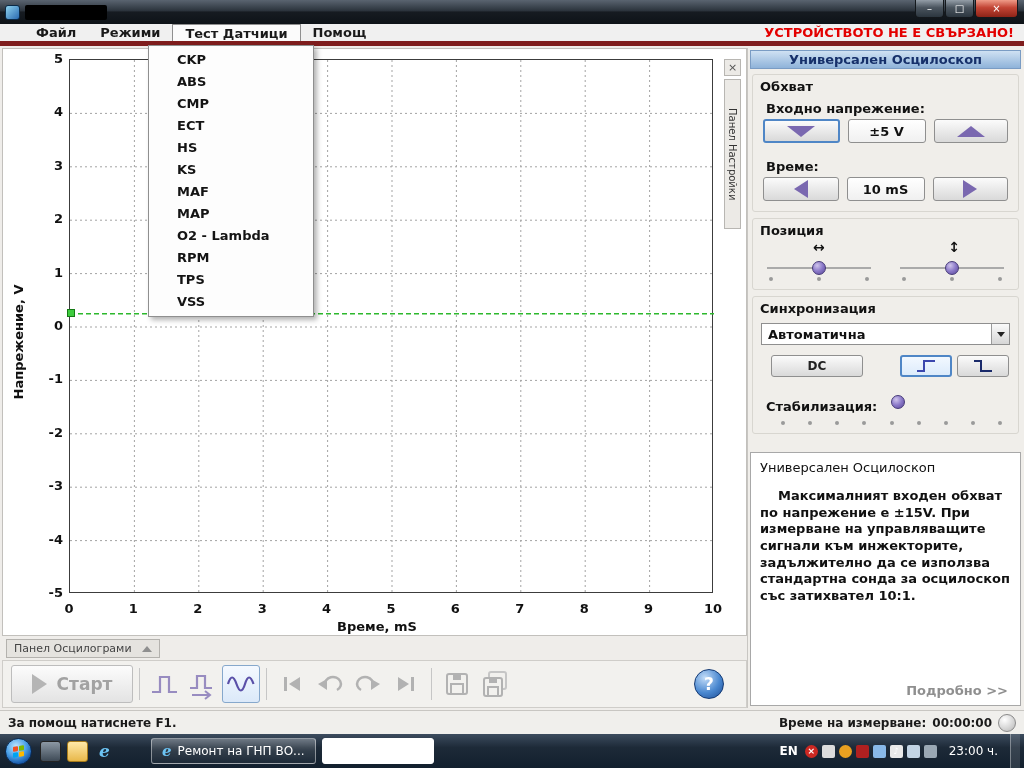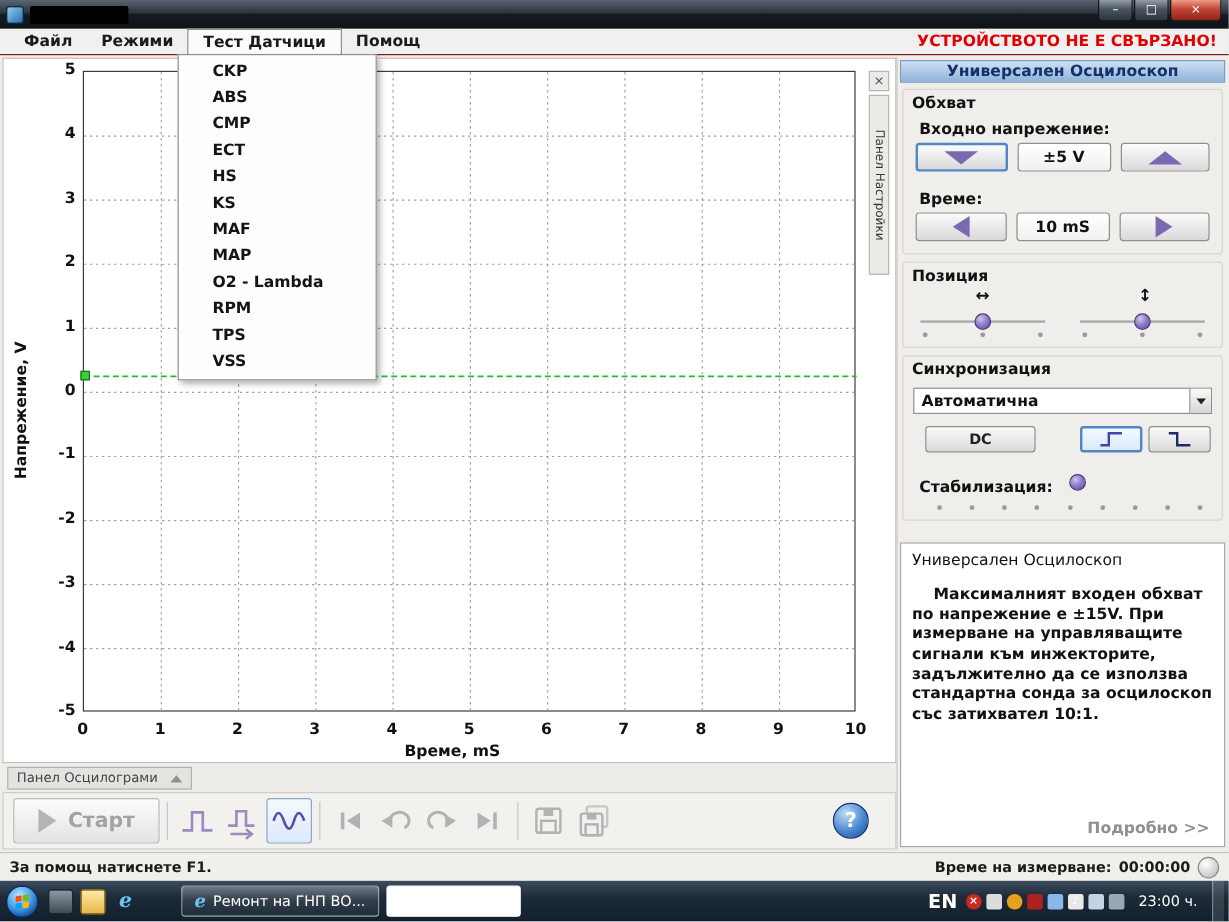--- a/index.html
+++ b/index.html
@@ -14,21 +14,21 @@
   .app-icon{width:15px;height:15px;border-radius:3px;background:linear-gradient(135deg,#8ed2ee,#2a6ab0);margin-right:5px;border:1px solid #0a2a48;}
   .title-censor{width:82px;height:15px;background:#000;border-radius:2px;}
   .win-buttons{position:absolute;right:6px;top:0;display:flex;}
   .win-btn{width:29px;height:18px;border:1px solid #14181c;border-top:none;border-radius:0 0 4px 4px;
     background:linear-gradient(#939da7,#4a545e 45%,#2c363f);color:#fff;font-size:10px;
     display:flex;align-items:center;justify-content:center;margin-left:1px;}
   .win-btn.close{width:43px;background:linear-gradient(#ef9b88,#c24434 45%,#8e2418);}
 
   
   .menubar{position:absolute;top:24px;left:0;right:0;height:22px;background:#f0f0f0;
-    border-bottom:1px solid #7f1d1d;display:flex;align-items:stretch;font-size:13px;font-weight:bold;color:#1a1a1a;padding-left:8px;}
+    border-bottom:5px solid #7f1d1d;display:flex;align-items:stretch;font-size:13px;font-weight:bold;color:#1a1a1a;padding-left:24px;}
   .menu-items{display:flex;align-items:stretch;}
   .menu-item{display:flex;align-items:center;padding:0 12px;cursor:default;}
   .menu-item.open{background:#fbfbfb;border:1px solid #8f8f8f;border-bottom:none;}
   .menu-warning{margin-left:auto;align-self:center;color:#e30000;font-size:13px;font-weight:bold;padding-right:10px;text-align:center;}
 
   
   .chart-panel{position:absolute;left:2px;top:48px;width:745px;height:588px;background:#fff;border:1px solid #c2c0bc;}
   .plot{position:absolute;left:66px;top:10px;width:644px;height:534px;border:1px solid #3c3c3c;background:#fff;}
   .gline{stroke:#a3a3a3;stroke-width:1;stroke-dasharray:2 3;}
   .mline{stroke:#2db82d;stroke-width:1.5;stroke-dasharray:5 3;}
@@ -132,21 +132,21 @@
   .ql-app{background:linear-gradient(#8c98a4,#3e4a56);border:1px solid #222;}
   .ql-folder{background:linear-gradient(#ffe9a8,#e8b84a);border:1px solid #a87c1a;}
   .ql-ie{color:#6cc4f4;font-size:17px;font-weight:bold;font-style:italic;font-family:"DejaVu Serif",serif;}
   .task-buttons{display:flex;align-items:center;gap:6px;margin-left:30px;}
   .task-btn{height:26px;display:flex;align-items:center;gap:6px;padding:0 10px;border-radius:3px;
     background:linear-gradient(rgba(255,255,255,.30),rgba(255,255,255,.10) 50%,rgba(255,255,255,.04));
     border:1px solid rgba(255,255,255,.45);color:#fff;font-size:12px;white-space:nowrap;}
   .task-btn.censored{width:112px;background:#fff;border-color:#fff;}
   .task-ico{color:#6cc4f4;font-size:15px;font-weight:bold;font-style:italic;font-family:"DejaVu Serif",serif;}
   .tray{margin-left:auto;display:flex;align-items:center;gap:4px;padding-right:4px;}
-  .tray-lang{color:#fff;font-size:16px;font-weight:bold;margin-right:3px;}
+  .tray-lang{color:#fff;font-size:12px;font-weight:bold;margin-right:3px;}
   .tray-ic{width:13px;height:13px;border-radius:2px;font-size:9px;line-height:13px;text-align:center;color:#fff;font-weight:bold;}
   .tray-ic.round{border-radius:50%;}
   .tray-clock{color:#fff;font-size:12px;padding:0 8px;}
   .show-desktop{width:10px;height:34px;background:rgba(255,255,255,.12);border-left:1px solid rgba(255,255,255,.35);}
 </style>
 </head>
 <body>
 
 <div class="screen">
 

